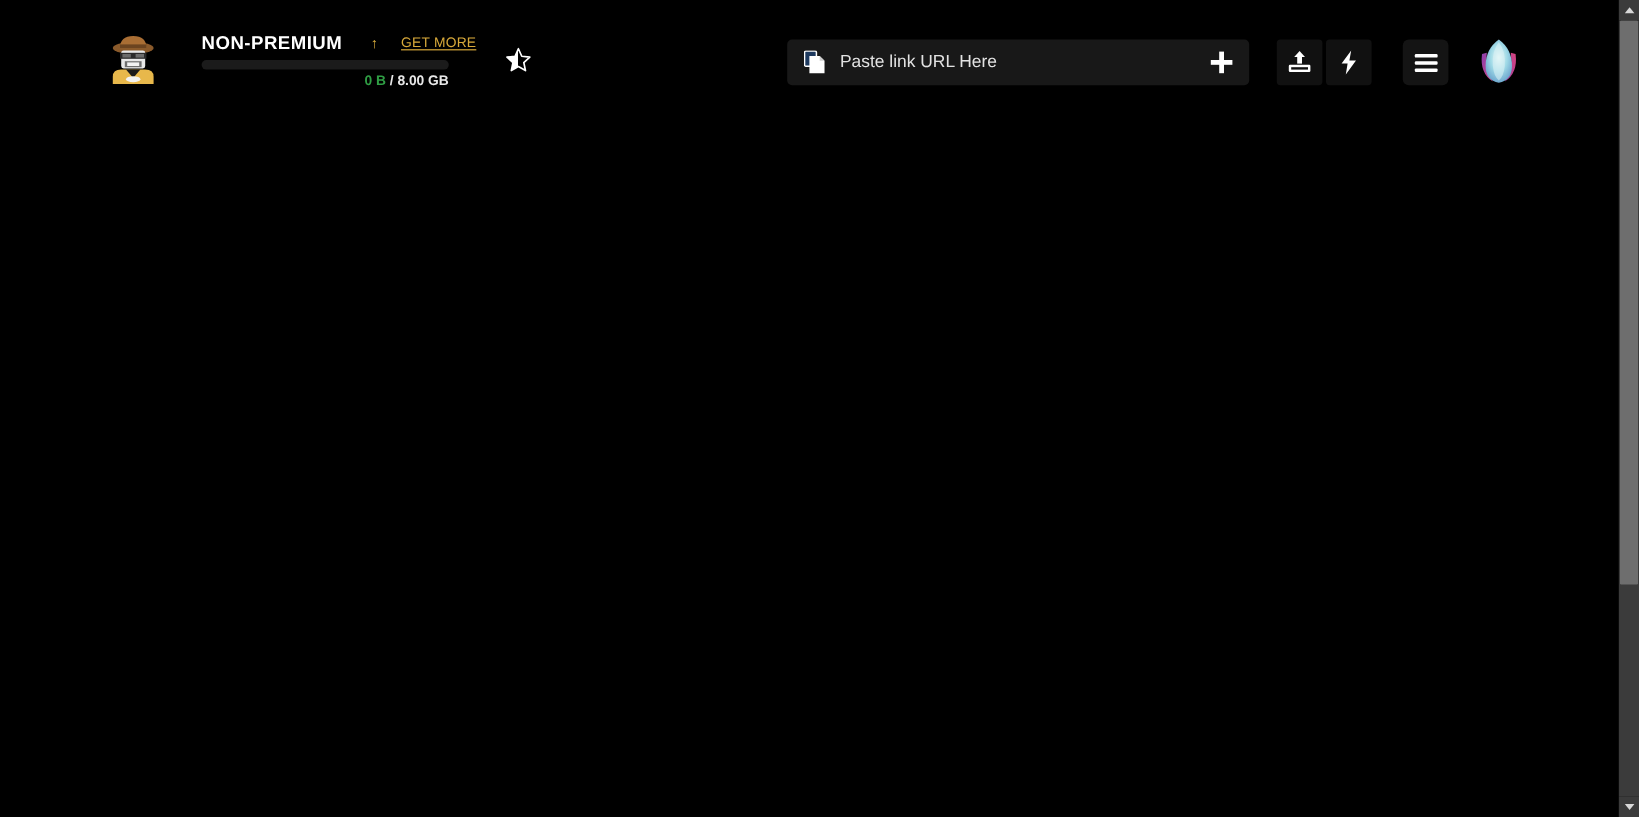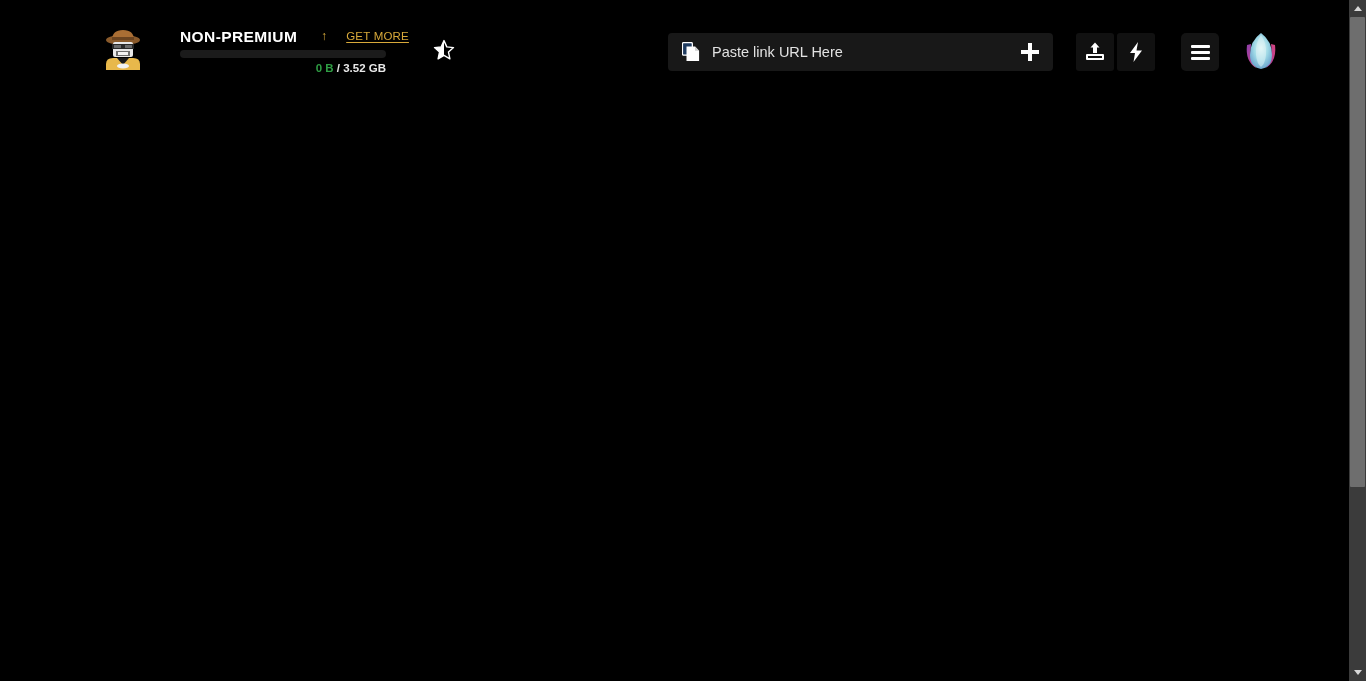--- a/index.html
+++ b/index.html
@@ -69,21 +69,21 @@
     position: absolute;
     top: 0; left: 0;
     width: 1349px;
     height: 681px;
     background: #000000;
   }
 
   
   #topbar {
     position: absolute;
-    top: 0; left: 16px;
+    top: 0; left: 4px;
     width: 1349px;
     height: 96px;
   }
 
   
   .account-logo {
     position: absolute;
     left: 88px; top: 28px;
     width: 38px; height: 46px;
   }
@@ -380,21 +380,21 @@
       <a href="#" class="get-more">
         <span class="gm-arrow">↑</span>
         <span class="gm-label">GET MORE</span>
       </a>
 
       <div class="storage-bar">
         <div class="fill" style="width: 0%;"></div>
       </div>
 
       <div class="storage-text">
-        <span class="used">0 B</span><span class="total"> / </span><span class="total">3.52 GB</span>
+        <span class="used">0 B</span><span class="total"> / </span><span class="total">8.00 GB</span>
       </div>
 
       <div class="fav-star">
         <svg width="24" height="24" viewBox="0 0 24 24" xmlns="http://www.w3.org/2000/svg">
           <defs>
             <linearGradient id="halfFill" x1="0" y1="0" x2="1" y2="0">
               <stop offset="50%" stop-color="#ffffff"></stop>
               <stop offset="50%" stop-color="#000000"></stop>
             </linearGradient>
           </defs>

